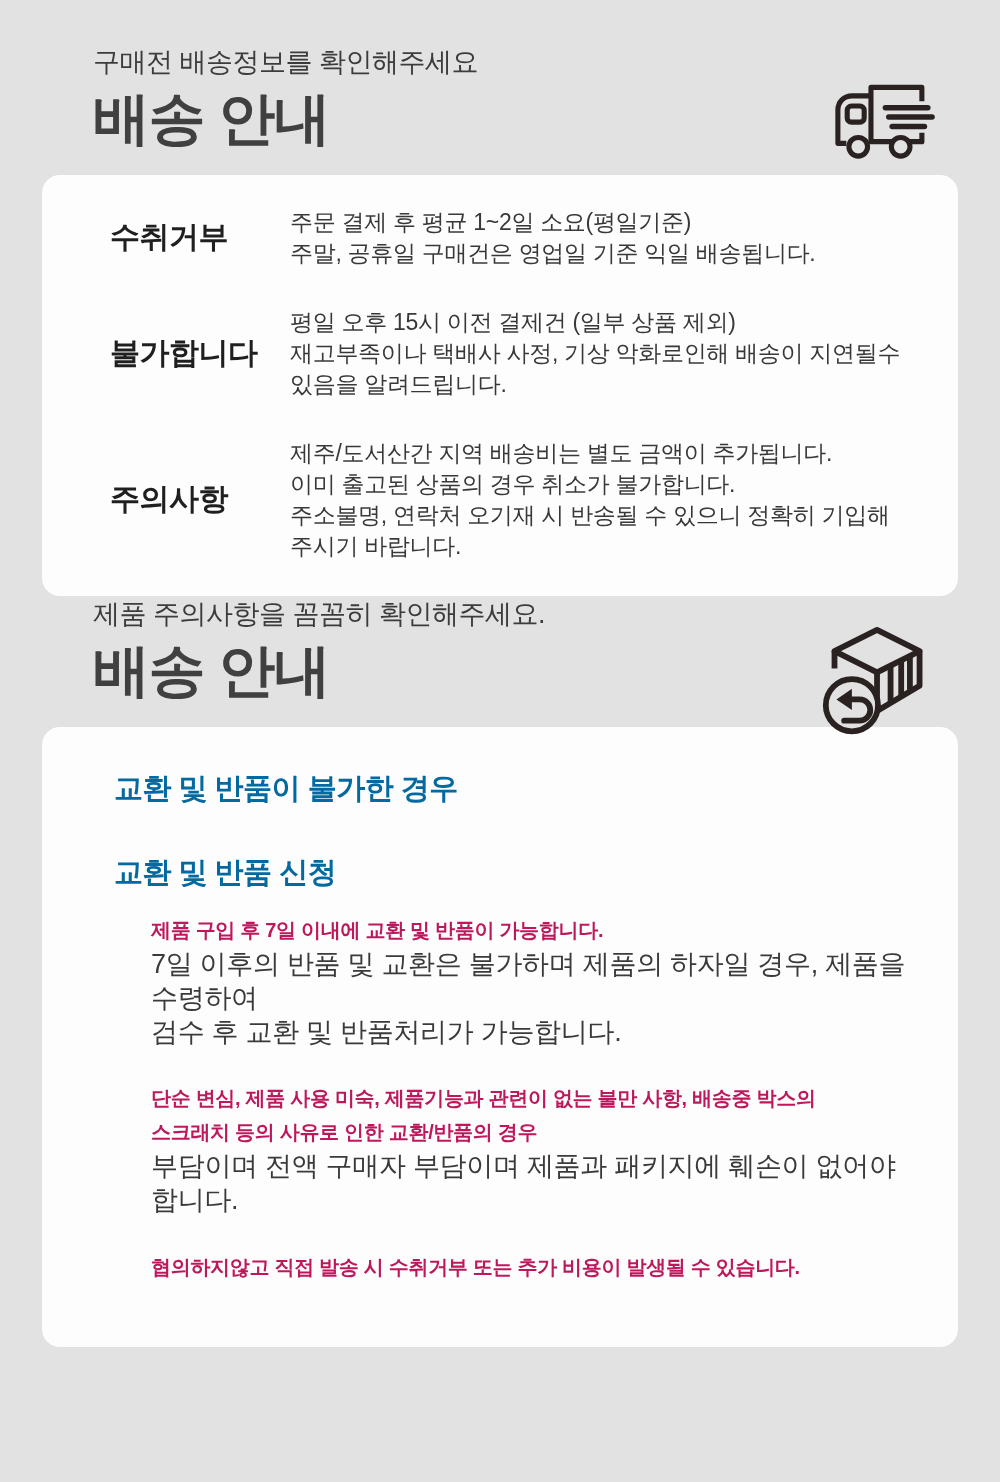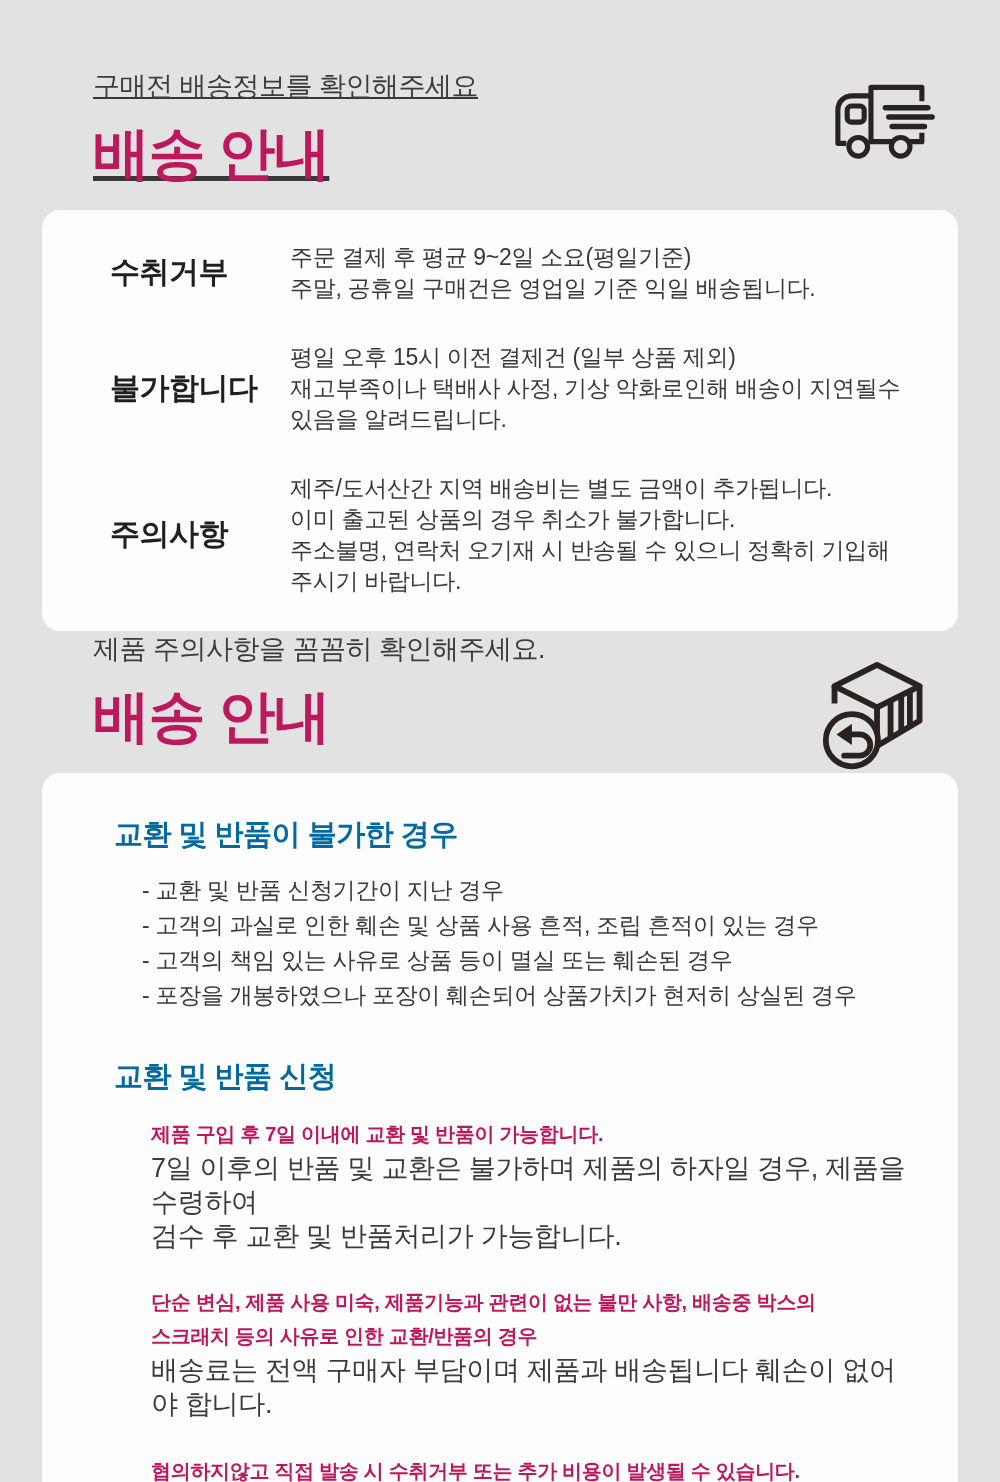--- a/index.html
+++ b/index.html
@@ -7,27 +7,27 @@
   body {
     width: 1000px; height: 1482px;
     font-family: "Liberation Sans", "DejaVu Sans", sans-serif;
     color: #383838;
     overflow: hidden;
   }
   .page { position: relative; width: 1000px; height: 1482px; }
 
   
   .hd { position: relative; padding-left: 93px; }
-  .hd1 { padding-top: 68px; text-decoration: underline; }
+  .hd1 { padding-top: 44px; }
   .hd2 { }
   .hd .sub {
     font-size: 27px; font-weight: 400; color: #3c3c3c; letter-spacing: -0.5px;
   }
   .hd .title {
-    margin-top: 20px; font-size: 57px; font-weight: 800; color: #be185d;
+    margin-top: 9px; font-size: 57px; font-weight: 800; color: #404040;
     letter-spacing: -1.5px; line-height: 1.05;
   }
   .hd .icon { position: absolute; }
   .hd1 .icon { right: 62px; top: 80px; }
   .hd2 .icon { right: 57px; top: 28px; }
 
   
   .card {
     background: #fdfdfd; border-radius: 18px;
     margin: 26px 42px 0 42px; width: 916px;
@@ -97,21 +97,21 @@
           <circle cx="38" cy="78" r="11"></circle>
           <circle cx="88" cy="78" r="11"></circle>
         </g>
       </svg>
     </span>
   </header>
 
   <section class="card card1">
     <div class="row">
       <div class="row-label">수취거부</div>
-      <div class="row-text">주문 결제 후 평균 9~2일 소요(평일기준)
+      <div class="row-text">주문 결제 후 평균 1~2일 소요(평일기준)
 주말, 공휴일 구매건은 영업일 기준 익일 배송됩니다.</div>
     </div>
     <div class="row">
       <div class="row-label">불가합니다</div>
       <div class="row-text">평일 오후 15시 이전 결제건 (일부 상품 제외)
 재고부족이나 택배사 사정, 기상 악화로인해 배송이 지연될수
 있음을 알려드립니다.</div>
     </div>
     <div class="row">
       <div class="row-label">주의사항</div>
@@ -137,32 +137,28 @@
         </g>
         <circle cx="40" cy="84" r="27" fill="#e2e2e2" stroke="#2a2220" stroke-width="6"></circle>
         <path d="M36 78 h12 a11 11 0 0 1 0 22 h-16" fill="none" stroke="#2a2220" stroke-width="6" stroke-linecap="round"></path>
         <path d="M24 78 L40 67 L40 89 Z" fill="#2a2220" stroke="none"></path>
       </svg>
     </span>
   </header>
 
   <section class="card card2">
     <h2 class="h2k">교환 및 반품이 불가한 경우</h2>
-    <div class="dash-list">- 교환 및 반품 신청기간이 지난 경우
-- 고객의 과실로 인한 훼손 및 상품 사용 흔적, 조립 흔적이 있는 경우
-- 고객의 책임 있는 사유로 상품 등이 멸실 또는 훼손된 경우
-- 포장을 개봉하였으나 포장이 훼손되어 상품가치가 현저히 상실된 경우</div>
 
     <h2 class="h2k h2k-2">교환 및 반품 신청</h2>
     <div class="indent">
       <div class="b-line">제품 구입 후 7일 이내에 교환 및 반품이 가능합니다.</div>
       <div class="r-line">7일 이후의 반품 및 교환은 불가하며 제품의 하자일 경우, 제품을 수령하여
 검수 후 교환 및 반품처리가 가능합니다.</div>
 
       <div class="b-line gap-lg">단순 변심, 제품 사용 미숙, 제품기능과 관련이 없는 불만 사항, 배송중 박스의
 스크래치 등의 사유로 인한 교환/반품의 경우</div>
-      <div class="r-line">배송료는 전액 구매자 부담이며 제품과 배송됩니다 훼손이 없어야 합니다.</div>
+      <div class="r-line">부담이며 전액 구매자 부담이며 제품과 패키지에 훼손이 없어야 합니다.</div>
 
       <div class="b-line gap-xl">협의하지않고 직접 발송 시 수취거부 또는 추가 비용이 발생될 수 있습니다.</div>
     </div>
   </section>
 
 </div>
 
 </body></html>

